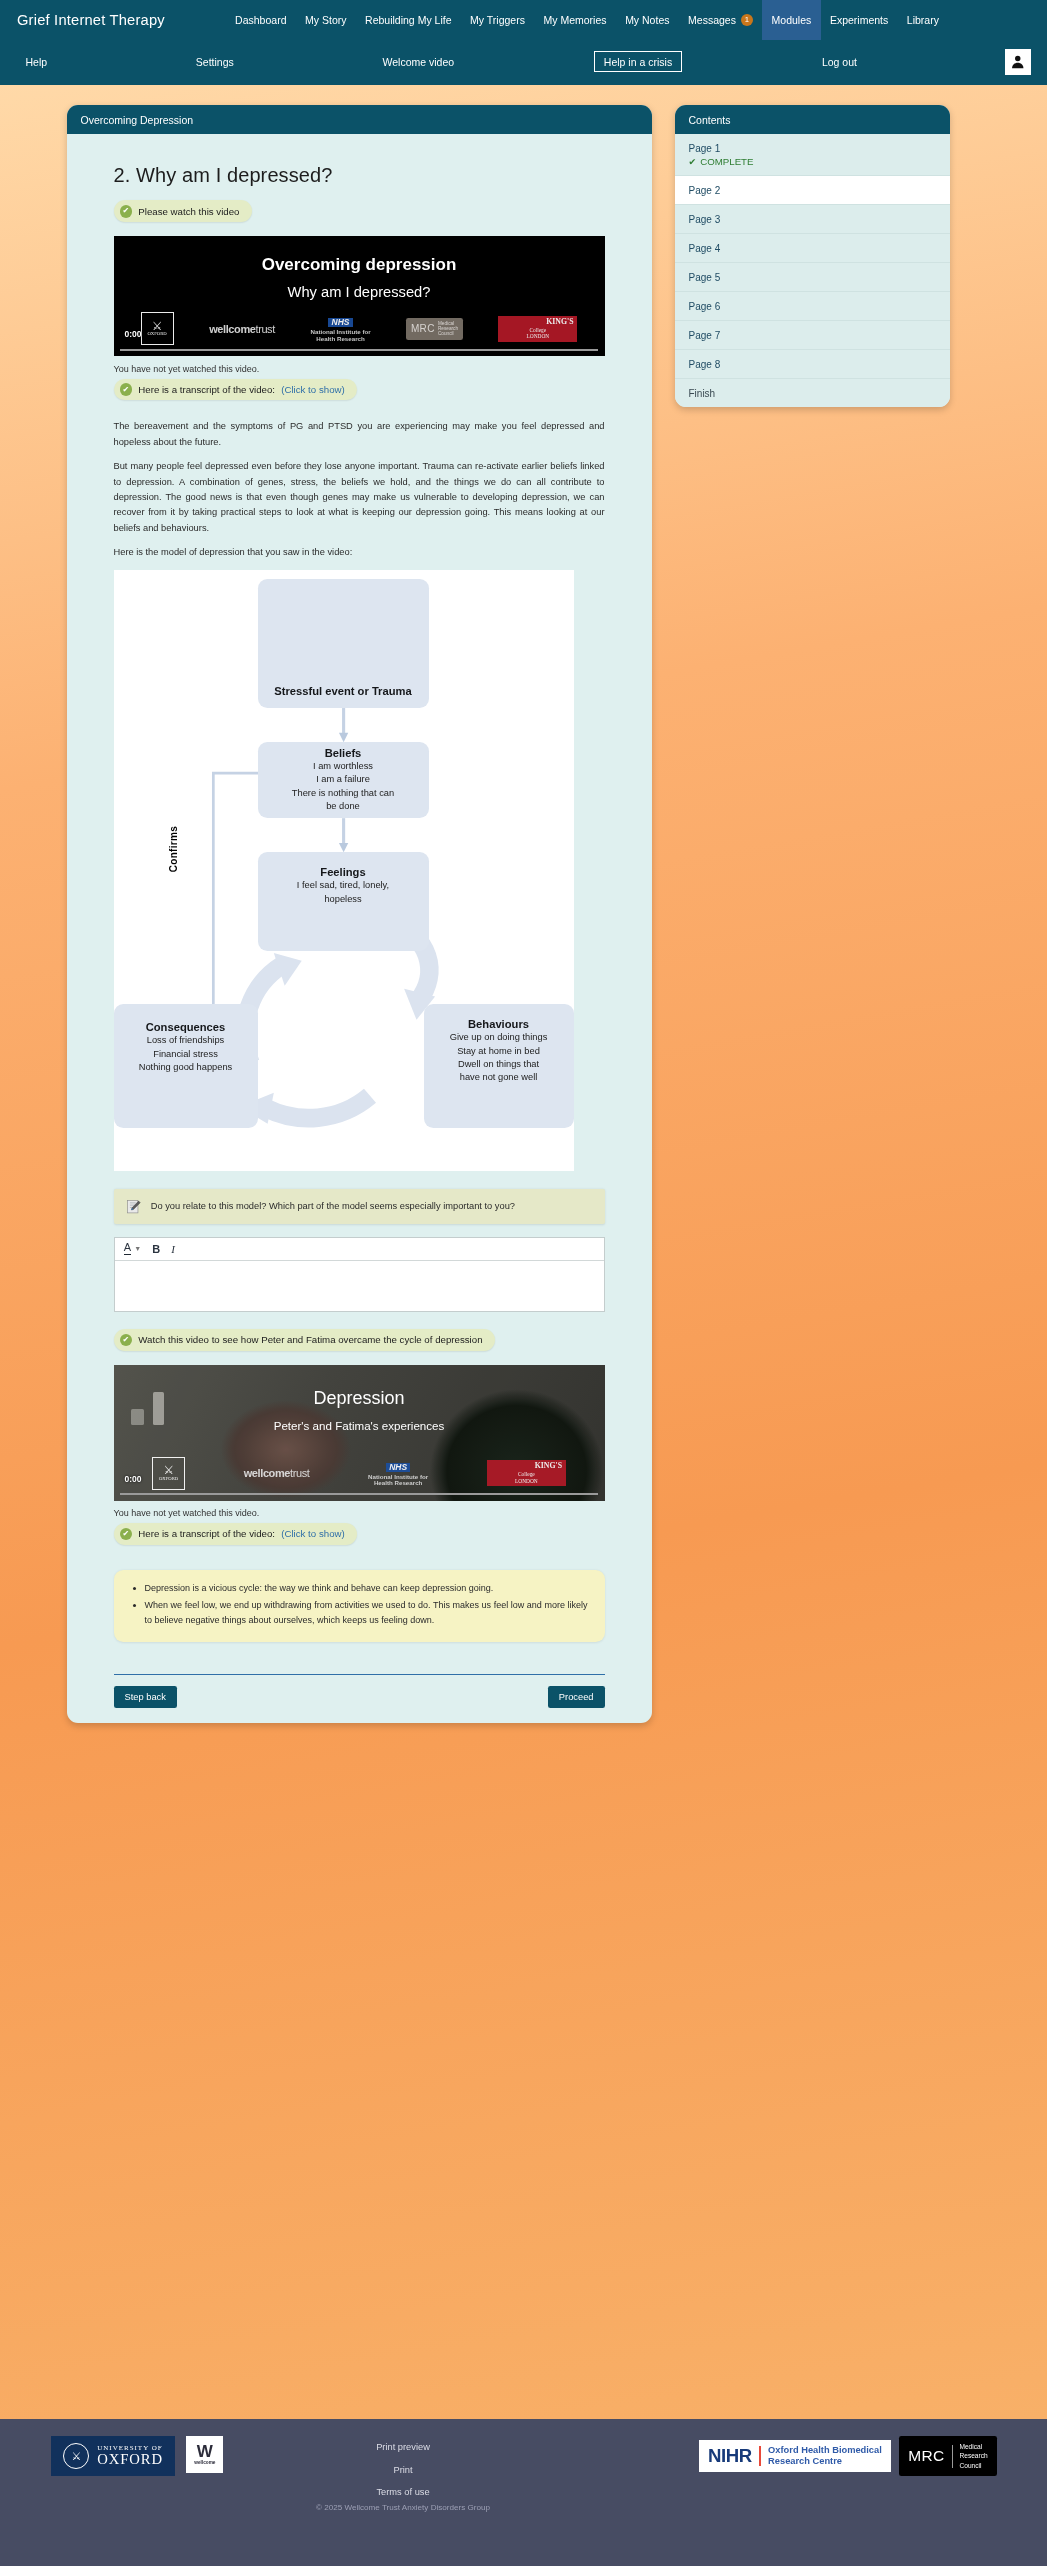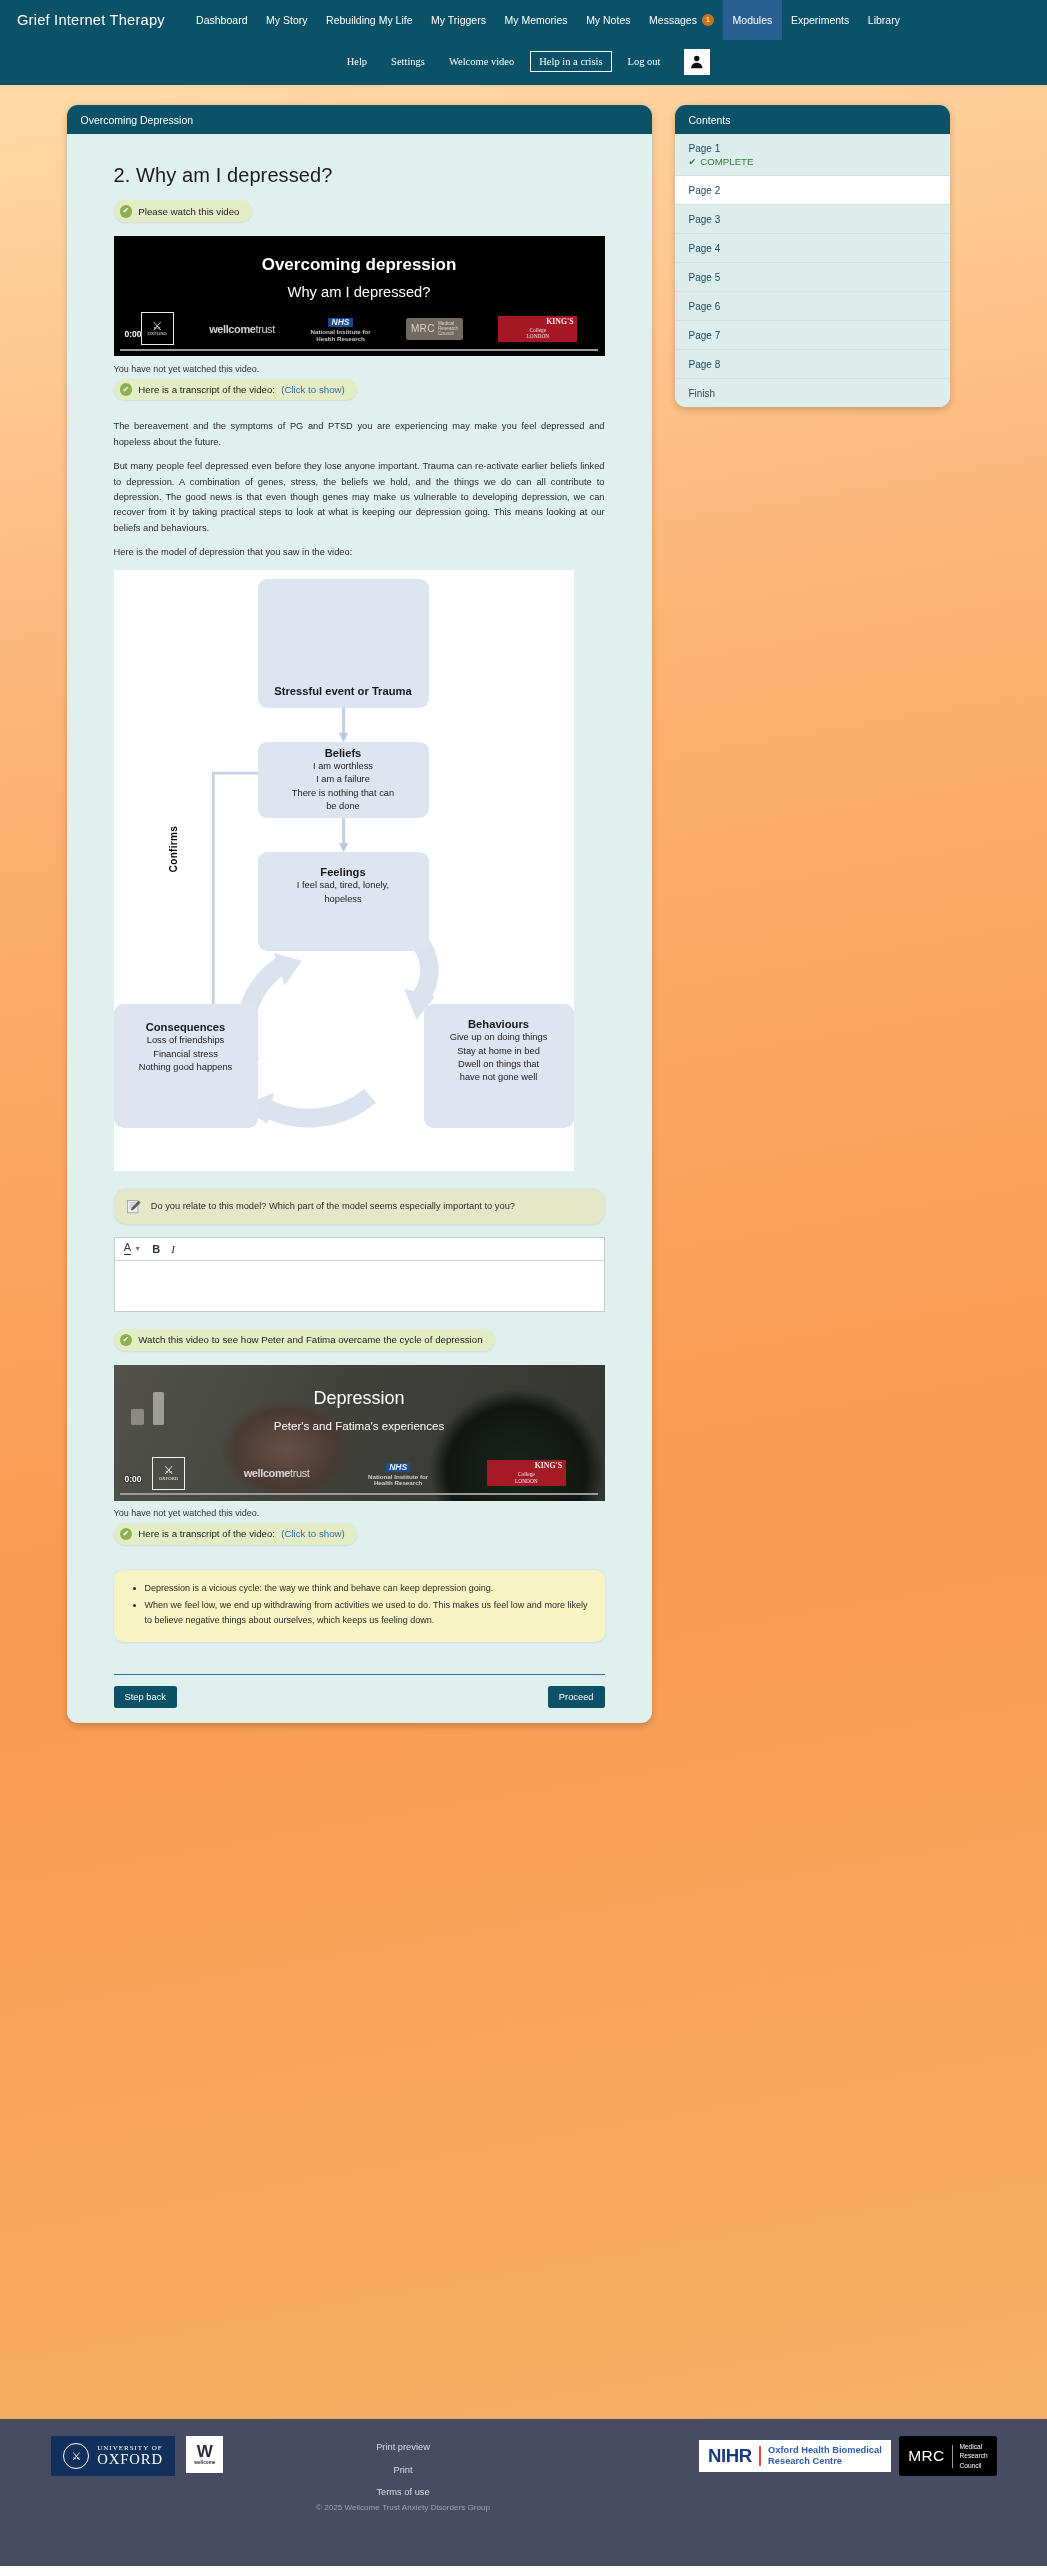--- a/index.html
+++ b/index.html
@@ -13,21 +13,21 @@
   }
 
   
   .navbar {
     background:#0b5268;
     color:#ffffff;
     padding:0 17px;
     height:85px;
     position:relative;
   }
-  .nav-row-1 { display:flex; align-items:center; height:40px; }
+  .nav-row-1 { display:flex; align-items:center; height:40px;gap:39px; }
   .brand {
     font-size:14.7px;
     color:#ffffff;
     margin-right:22px;
     white-space:nowrap;
     letter-spacing:0.2px;
   }
   .nav-links { display:flex; align-items:center; height:40px; }
   .nav-link {
     color:#ffffff;
@@ -49,25 +49,24 @@
     width:12.4px; height:12.4px;
     font-size:7.8px;
     display:inline-flex;
     align-items:center;
     justify-content:center;
     line-height:1;
   }
   .nav-row-2 {
     display:flex;
     align-items:center;
-    justify-content:center;
+    justify-content:space-between;
     height:43px;
     gap:7px;
     padding-right:0px;
-    font-family:Liberation Serif, serif;
   }
   .nav-link2 {
     color:#ffffff;
     font-size:10.5px;
     padding:0 8.5px;
     white-space:nowrap;
     text-decoration:none;
     line-height:22px;
   }
   .crisis-btn {
@@ -266,21 +265,21 @@
     font-size:10px;
     color:#000;
     writing-mode:vertical-rl;
     transform:rotate(180deg);
     letter-spacing:0.3px;
   }
 
   
   .qbox {
     background:#e5e8c8;
-    border-radius:13px;
+    border-radius:2px;
     padding:9.3px 12.4px;
     display:flex;
     gap:9.3px;
     align-items:flex-start;
     box-shadow:0 0.8px 2.3px rgba(0,0,0,.10);
     margin:18.6px 0 12.4px 0;
   }
   .qbox .q-icon {
     flex:0 0 15.5px; width:15.5px; height:15.5px; margin-top:0.8px;
   }

